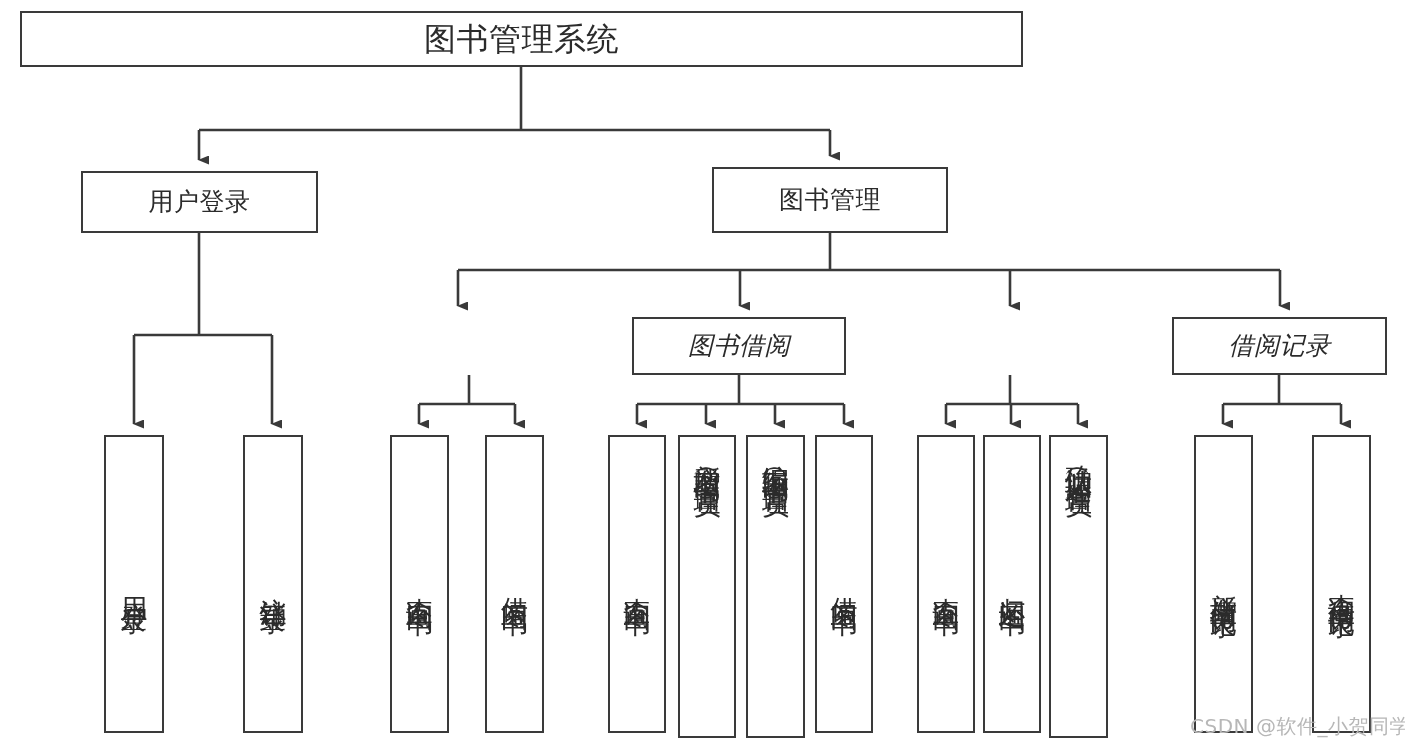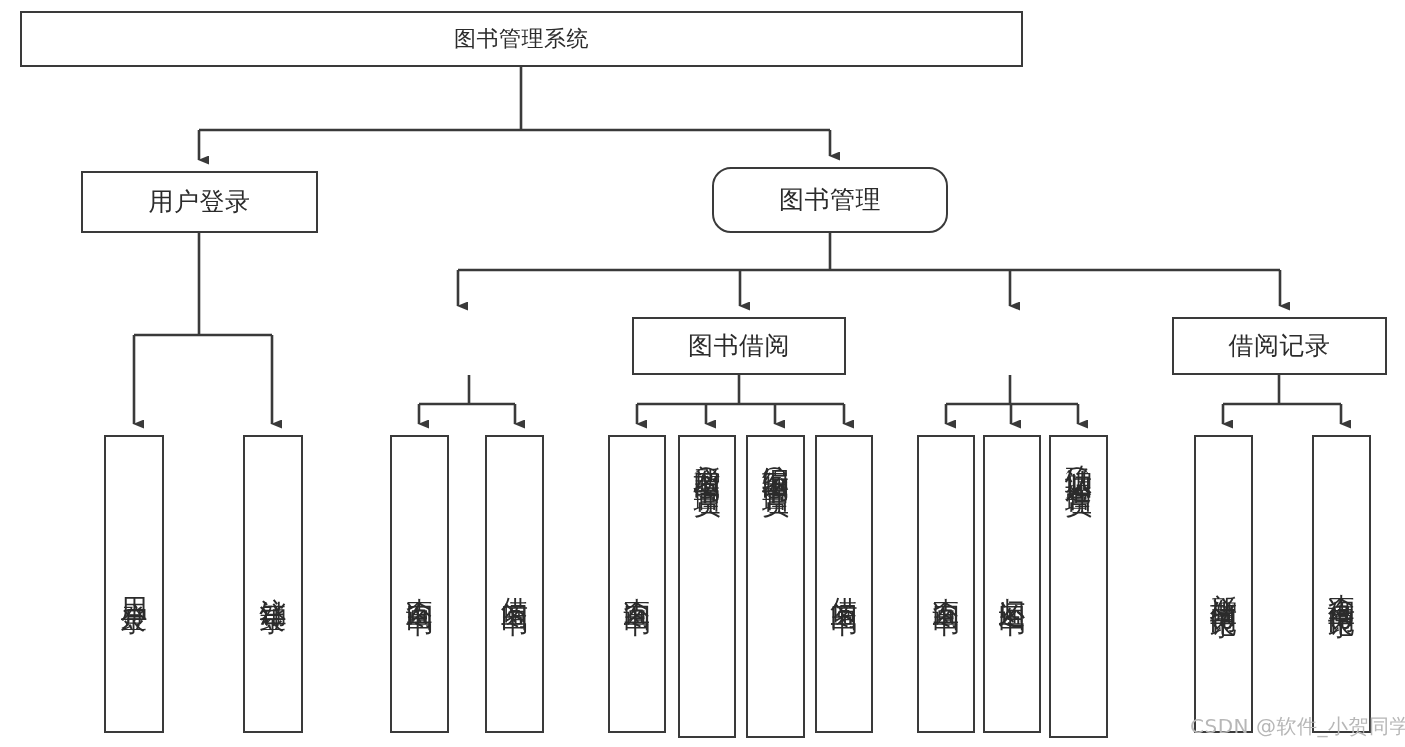--- a/index.html
+++ b/index.html
@@ -35,21 +35,21 @@
     display:block;
     text-align:center;
     line-height:1.02;
     letter-spacing:0.5px;
   }
   
   .node.horiz .label{
     font-size:25px;
     white-space:nowrap;
   }
-  .node.root .label{font-size:22px;text-align:center;}
+  .node.root .label{font-size:32px;text-align:center;}
   
   .node.vert{
     align-items:flex-start;
     padding-top:6px;
   }
   .node.vert .label{
     writing-mode:vertical-rl;
     text-orientation:upright;
     font-size:27px;
     line-height:1.04;
@@ -125,28 +125,28 @@
     </g>
   </svg>
 
   <div class="node horiz root" style="left:20px;top:11px;width:1003px;height:56px;">
     <span class="label">图书管理系统</span>
   </div>
 
   <div class="node horiz" style="left:81px;top:171px;width:237px;height:62px;">
     <span class="label">用户登录</span>
   </div>
-  <div class="node horiz" style="left:712px;top:167px;width:236px;height:66px;border-radius:19px;">
+  <div class="node horiz" style="left:712px;top:167px;width:236px;height:66px;">
     <span class="label">图书管理</span>
   </div>
 
-  <div class="node horiz" style="left:632px;top:317px;width:214px;height:58px;">
+  <div class="node horiz" style="left:632px;top:317px;width:214px;height:58px;font-style:italic;">
     <span class="label">图书借阅</span>
   </div>
-  <div class="node horiz" style="left:1172px;top:317px;width:215px;height:58px;">
+  <div class="node horiz" style="left:1172px;top:317px;width:215px;height:58px;font-style:italic;">
     <span class="label">借阅记录</span>
   </div>
 
   <div class="node vert mid" style="left:104px;top:435px;width:60px;height:298px;">
     <span class="label">用户登录</span>
   </div>
   <div class="node vert mid" style="left:243px;top:435px;width:60px;height:298px;">
     <span class="label">注销登录</span>
   </div>
 

